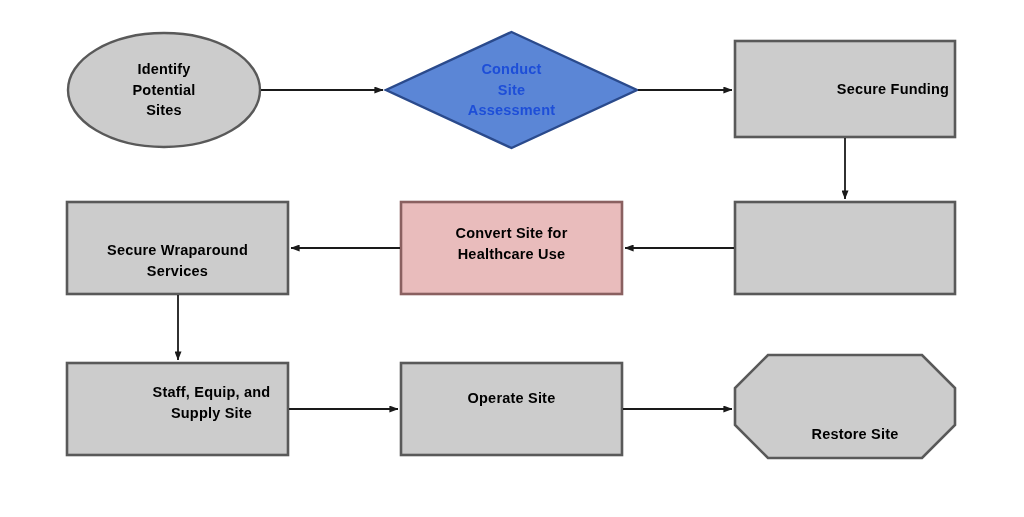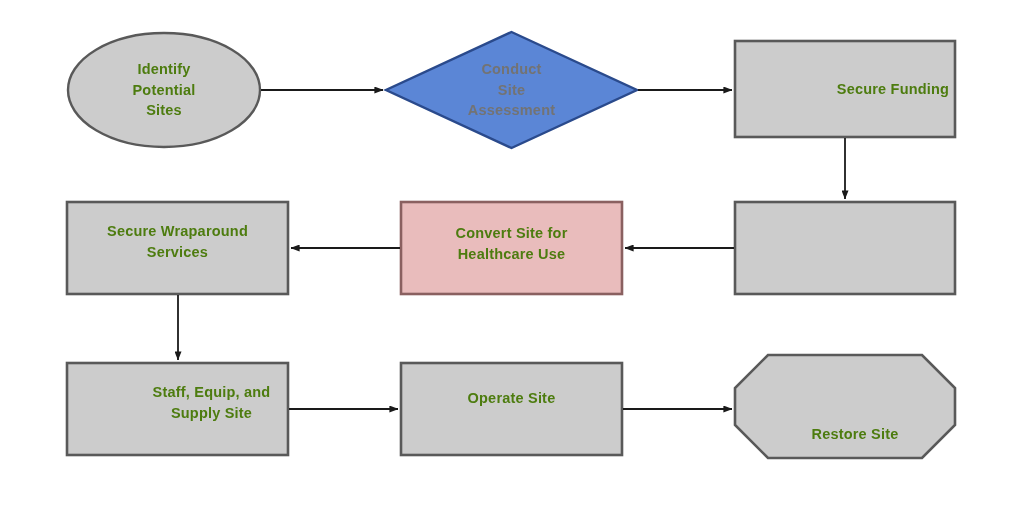--- a/index.html
+++ b/index.html
@@ -28,27 +28,27 @@
   .node-label {
     position: absolute;
     display: flex;
     align-items: center;
     justify-content: center;
     text-align: center;
     font-family: "Liberation Sans", sans-serif;
     font-weight: bold;
     font-size: 14.5px;
     line-height: 1.42;
-    color: #4d7c0f;
+    color: #000000;
     letter-spacing: 0.2px;
     pointer-events: none;
     white-space: pre-line;
   }
   .node-label.on-blue {
-    color: #737373;
+    color: #1d4ed8;
   }
 </style>
 </head>
 <body>
 
 <div id="canvas">
 
   <svg id="flow-svg" viewBox="0 0 1024 517">
     <defs>
       <marker id="arrowhead" markerWidth="9" markerHeight="7" refX="8.6" refY="3.5" orient="auto" markerUnits="userSpaceOnUse">
@@ -97,21 +97,21 @@
   <div class="node-label" style="left:68px; top:33px; width:192px; height:114px;">Identify
 Potential
 Sites</div>
 
   <div class="node-label on-blue" style="left:386px; top:32px; width:251px; height:116px;">Conduct
 Site
 Assessment</div>
 
   <div class="node-label" style="left:735px; top:41px; width:220px; height:96px;padding-left:48px;">Secure Funding</div>
 
-  <div class="node-label" style="left:67px; top:196px; width:221px; height:92px;">Secure Wraparound
+  <div class="node-label" style="left:67px; top:215px; width:221px; height:92px;">Secure Wraparound
 Services</div>
 
   <div class="node-label" style="left:401px; top:202px; width:221px; height:84px;">Convert Site for
 Healthcare Use</div>
 
 
   <div class="node-label" style="left:67px; top:363px; width:221px; height:80px;padding-left:34px;">Staff, Equip, and
 Supply Site</div>
 
   <div class="node-label" style="left:401px; top:363px; width:221px; height:71px;border-radius:7px;">Operate Site</div>

